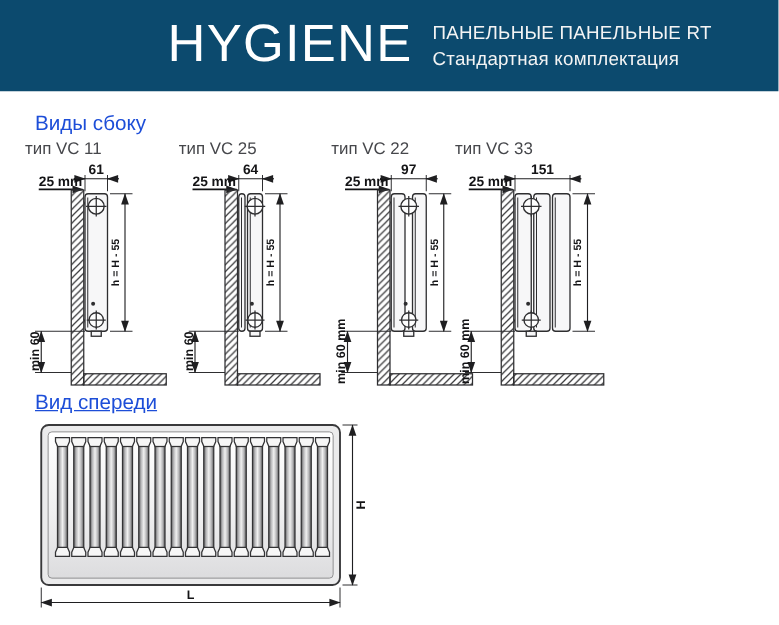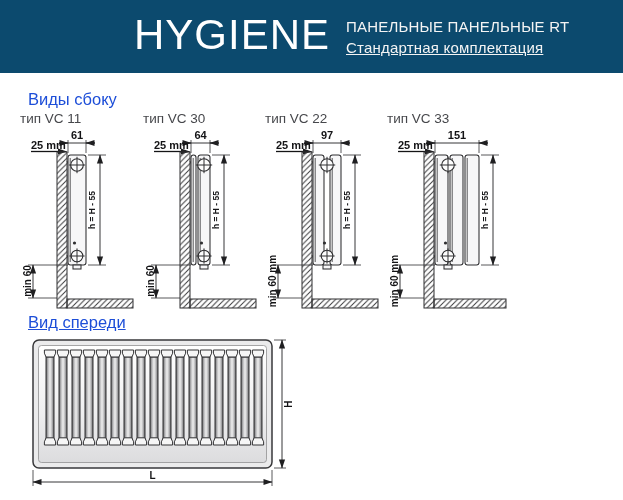--- a/index.html
+++ b/index.html
@@ -4,21 +4,21 @@
 <style>
   html,body{margin:0;padding:0;background:#ffffff;}
   .page{position:relative;width:623px;height:500px;background:#ffffff;overflow:hidden;
         font-family:"Liberation Sans",sans-serif;}
   
   .hdr{position:absolute;left:0;top:0;width:623px;height:73px;}
   .brand{position:absolute;left:134px;top:13px;font-size:42px;letter-spacing:1px;
          font-weight:400;color:#ffffff;line-height:44px;}
   .hdr-sub{position:absolute;left:346px;top:16px;color:#f4f4f4;}
   .hdr-sub .l1{font-size:15px;line-height:21px;letter-spacing:.2px;}
-  .hdr-sub .l2{font-size:15px;line-height:21px;letter-spacing:.2px;text-decoration:underline;}
+  .hdr-sub .l2{font-size:15px;line-height:21px;letter-spacing:.2px;}
   
   .sect{position:absolute;font-size:16.5px;color:#1d4ed8;}
   .sect.sv{left:28px;top:90px;}
   .sect.fv{left:28px;top:313px;text-decoration:underline;}
   
   .diagram{position:absolute;top:111px;width:150px;}
   .dlabel{width:128px;text-align:left;font-size:13.5px;color:#46474b;height:17px;}
   .dsvg{display:block;}
   
   .thin{stroke:#2e2e30;stroke-width:0.8;fill:none;}
@@ -105,21 +105,21 @@
         <circle class="dot" cx="54.5" cy="115" r="1.6"></circle>
         <path class="thin" d="M68,27 H86 M68,137 H86"></path>
         <line class="dim" x1="80" y1="27" x2="80" y2="137" marker-start="url(#arr)" marker-end="url(#arr)"></line>
         <text class="dimtxt formula" transform="rotate(-90 75 82)" x="75" y="82" text-anchor="middle">h = H - 55</text>
         <path class="thin" d="M8,137 H48 M8,170 H37"></path>
         <line class="dim" x1="13" y1="137" x2="13" y2="170" marker-start="url(#arr)" marker-end="url(#arr)"></line>
         <text class="dimtxt num2" transform="rotate(-90 8 153)" x="8" y="156" text-anchor="middle">min 60</text>
       </svg>
   </div>
   <div class="diagram" style="left:143px">
-    <div class="dlabel">тип VC 30</div>
+    <div class="dlabel">тип VC 25</div>
     <svg class="dsvg" width="148" height="184" viewBox="0 0 148 184">
         <text class="dimtxt num" x="57.5" y="11" text-anchor="middle">64</text>
         <path class="thin" d="M48,25 V12 M67,25 V12"></path>
         <line class="dim" x1="39" y1="15" x2="76" y2="15"></line>
         <line class="dim" x1="39" y1="15" x2="48" y2="15" marker-end="url(#arr)"></line>
         <line class="dim" x1="76" y1="15" x2="67" y2="15" marker-end="url(#arr)"></line>
         <text class="dimtxt num" x="11" y="21">25 mm</text>
         <line class="ul" x1="11" y1="23.5" x2="40" y2="23.5"></line>
         <line class="dim" x1="40" y1="23.5" x2="46.5" y2="23.5" marker-end="url(#arr)"></line>
         <rect class="hatched" x="37" y="24" width="10" height="156"></rect>
@@ -176,21 +176,21 @@
         </g>
         <circle class="dot" cx="59.5" cy="115" r="1.6"></circle>
         <path class="thin" d="M78,27 H96 M78,137 H96"></path>
         <line class="dim" x1="90" y1="27" x2="90" y2="137" marker-start="url(#arr)" marker-end="url(#arr)"></line>
         <text class="dimtxt formula" transform="rotate(-90 85 82)" x="85" y="82" text-anchor="middle">h = H - 55</text>
         <path class="thin" d="M8,137 H48 M8,170 H37"></path>
         <line class="dim" x1="13" y1="137" x2="13" y2="170" marker-start="url(#arr)" marker-end="url(#arr)"></line>
         <text class="dimtxt num2" transform="rotate(-90 8 153)" x="8" y="156" text-anchor="middle">min 60 mm</text>
       </svg>
   </div>
-  <div class="diagram" style="left:387px">
+  <div class="diagram" style="left:364px">
     <div class="dlabel">тип VC 33</div>
     <svg class="dsvg" width="148" height="184" viewBox="0 0 148 184">
         <text class="dimtxt num" x="70" y="11" text-anchor="middle">151</text>
         <path class="thin" d="M48,25 V12 M92,25 V12"></path>
         <line class="dim" x1="39" y1="15" x2="101" y2="15"></line>
         <line class="dim" x1="39" y1="15" x2="48" y2="15" marker-end="url(#arr)"></line>
         <line class="dim" x1="101" y1="15" x2="92" y2="15" marker-end="url(#arr)"></line>
         <text class="dimtxt num" x="11" y="21">25 mm</text>
         <line class="ul" x1="11" y1="23.5" x2="40" y2="23.5"></line>
         <line class="dim" x1="40" y1="23.5" x2="46.5" y2="23.5" marker-end="url(#arr)"></line>

